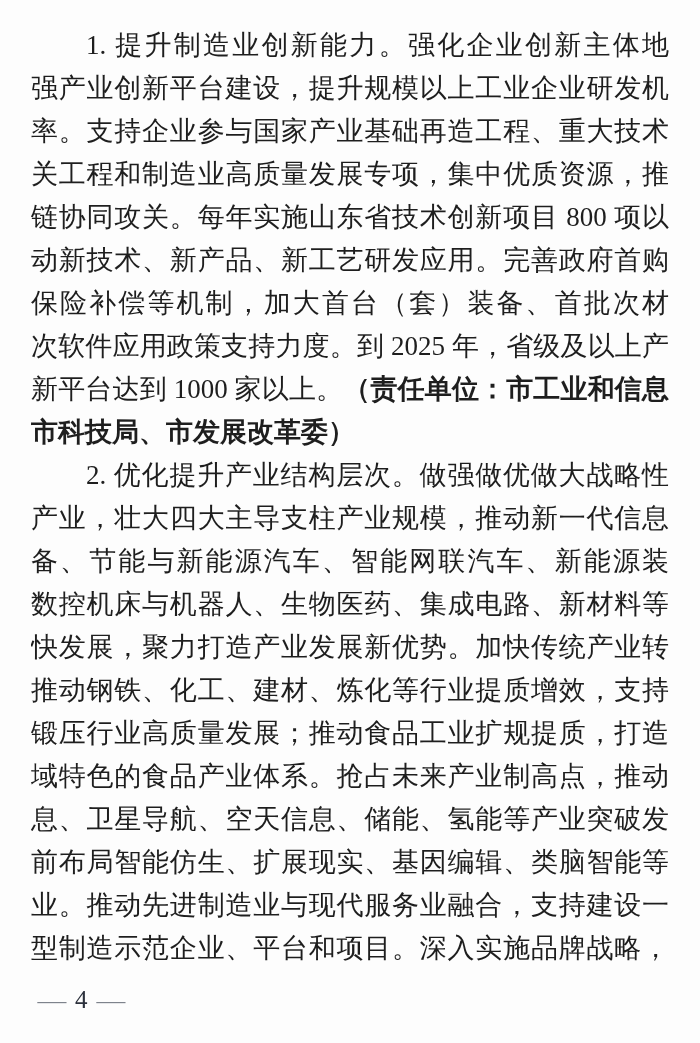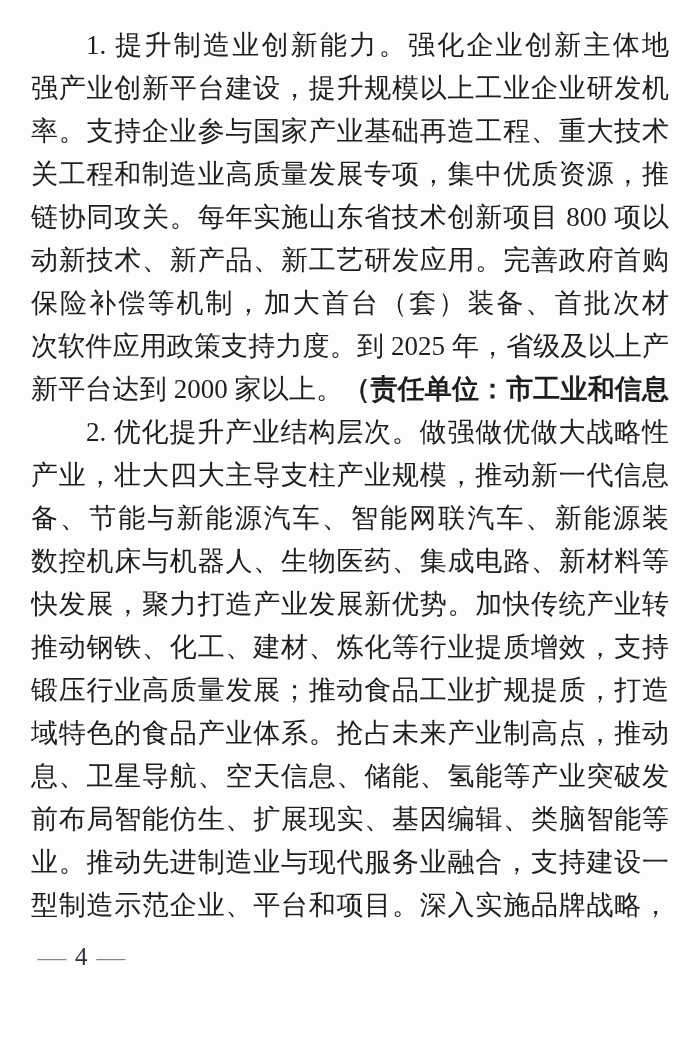--- a/index.html
+++ b/index.html
@@ -64,21 +64,22 @@
 <div class="page">
   <div class="body-text" id="lines">
       <div class="line justify indent"><span class="seg body">1. 提升制造业创新能力。强化企业创新主体地位，加</span></div>
       <div class="line justify"><span class="seg body">强产业创新平台建设，提升规模以上工业企业研发机构覆盖</span></div>
       <div class="line justify"><span class="seg body">率。支持企业参与国家产业基础再造工程、重大技术装备攻</span></div>
       <div class="line justify"><span class="seg body">关工程和制造业高质量发展专项，集中优质资源，推动产业</span></div>
       <div class="line justify"><span class="seg body">链协同攻关。每年实施山东省技术创新项目 800 项以上，带</span></div>
       <div class="line justify"><span class="seg body">动新技术、新产品、新工艺研发应用。完善政府首购首用、</span></div>
       <div class="line justify"><span class="seg body">保险补偿等机制，加大首台（套）装备、首批次材料、首版</span></div>
       <div class="line justify"><span class="seg body">次软件应用政策支持力度。到 2025 年，省级及以上产业创</span></div>
-      <div class="line justify"><span class="seg body">新平台达到 2000 家以上。</span><span class="seg unit">（责任单位：市工业和信息化局、</span></div>
+      <div class="line justify"><span class="seg body">新平台达到 1000 家以上。</span><span class="seg unit">（责任单位：市工业和信息化局、</span></div>
+      <div class="line"><span class="seg unit">市科技局、市发展改革委）</span></div>
       <div class="line justify indent"><span class="seg body">2. 优化提升产业结构层次。做强做优做大战略性新兴</span></div>
       <div class="line justify"><span class="seg body">产业，壮大四大主导支柱产业规模，推动新一代信息技术装</span></div>
       <div class="line justify"><span class="seg body">备、节能与新能源汽车、智能网联汽车、新能源装备、高端</span></div>
       <div class="line justify"><span class="seg body">数控机床与机器人、生物医药、集成电路、新材料等产业加</span></div>
       <div class="line justify"><span class="seg body">快发展，聚力打造产业发展新优势。加快传统产业转型升级，</span></div>
       <div class="line justify"><span class="seg body">推动钢铁、化工、建材、炼化等行业提质增效，支持铸造和</span></div>
       <div class="line justify"><span class="seg body">锻压行业高质量发展；推动食品工业扩规提质，打造具有地</span></div>
       <div class="line justify"><span class="seg body">域特色的食品产业体系。抢占未来产业制高点，推动量子信</span></div>
       <div class="line justify"><span class="seg body">息、卫星导航、空天信息、储能、氢能等产业突破发展，超</span></div>
       <div class="line justify"><span class="seg body">前布局智能仿生、扩展现实、基因编辑、类脑智能等未来产</span></div>

